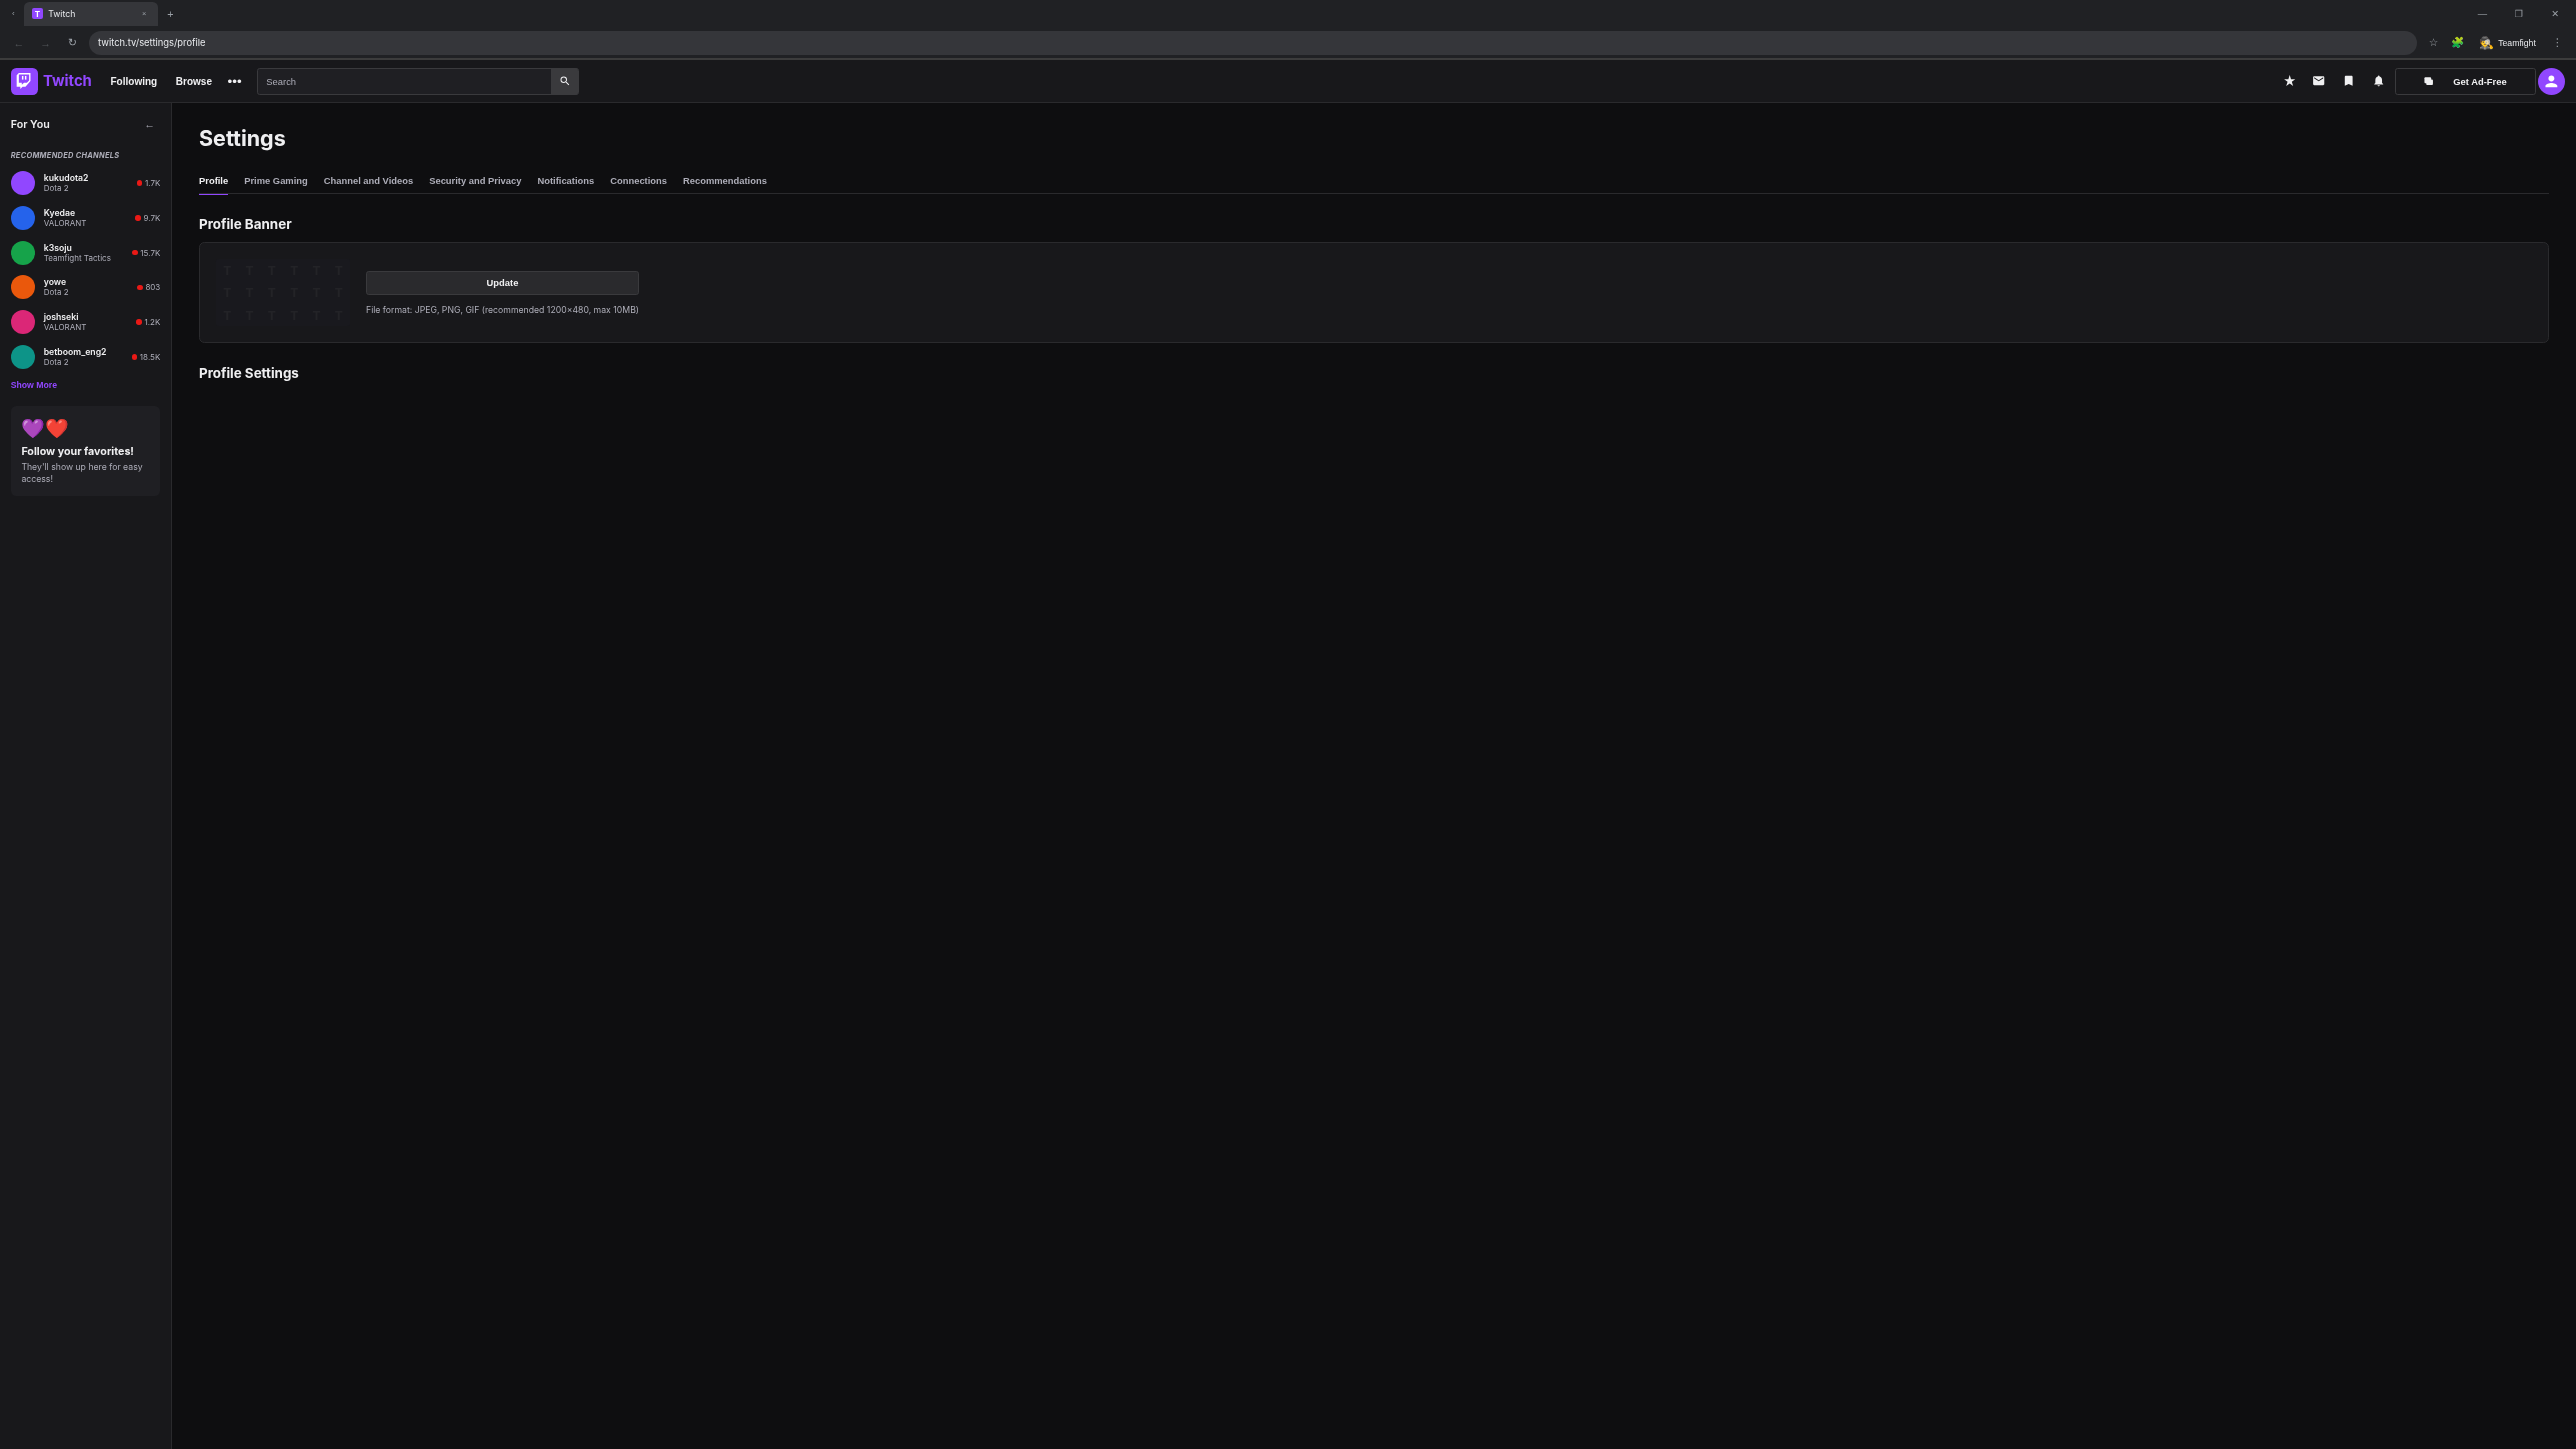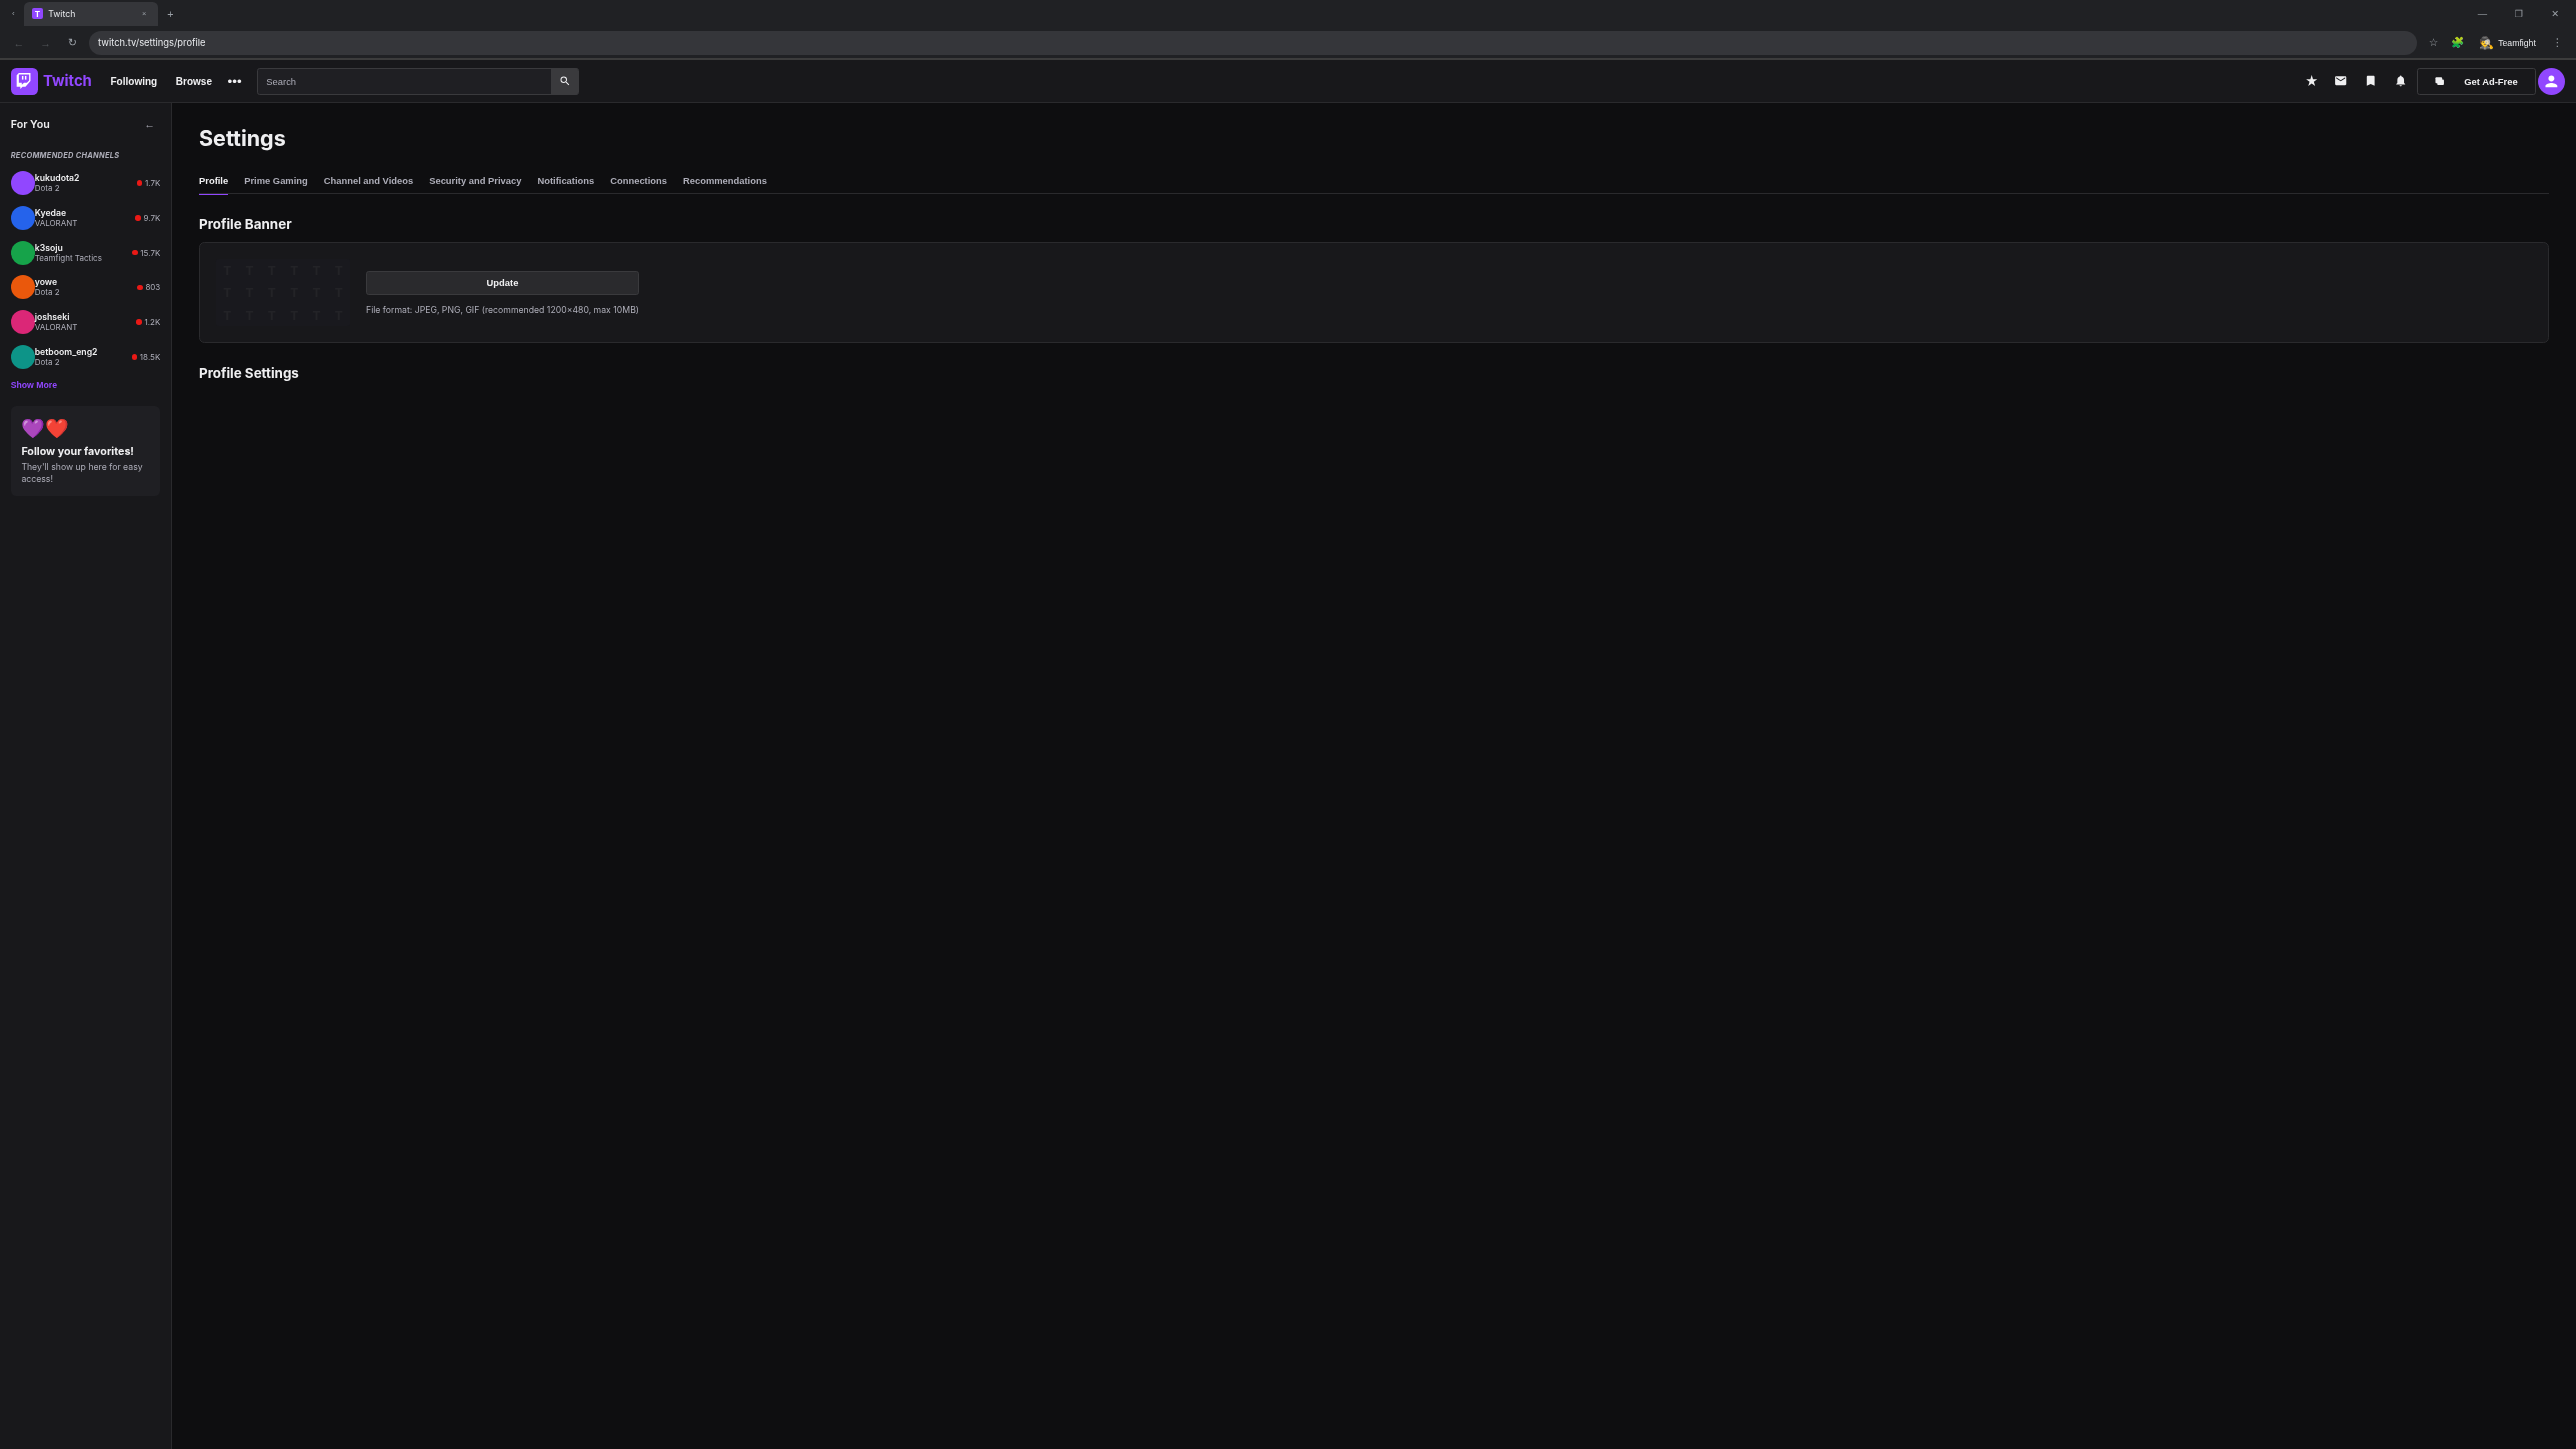--- a/index.html
+++ b/index.html
@@ -251,21 +251,21 @@
       border: none;
       color: #efeff1;
       cursor: pointer;
       display: flex; align-items: center; justify-content: center;
       font-size: 13.4px;
     }
     .get-ad-free-btn {
       display: flex;
       align-items: center;
       gap: 19px;
-      padding: 0 17px;
+      padding: 0 28px;
       height: 27px;
       background: transparent;
       border: 0.7px solid #3a3a3d;
       border-radius: 2.7px;
       color: #efeff1;
       cursor: pointer;
       font-size: 9.4px;
       font-weight: 600;
       white-space: nowrap;
     }
@@ -323,21 +323,21 @@
       font-weight: 700;
       color: #adadb8;
       letter-spacing: 0.3px;
       text-transform: uppercase;
       font-style: italic;
     }
     .channel-item {
       display: flex;
       align-items: center;
       padding: 5.4px 10.7px;
-      gap: 0;
+      gap: 9px;
       cursor: pointer;
     }
     .channel-avatar {
       width: 24px; height: 24px;
       border-radius: 50%;
       background: #3a3a3d;
       flex-shrink: 0;
     }
     .channel-avatar.purple { background: #9147ff; }
     .channel-avatar.blue { background: #2563eb; }

